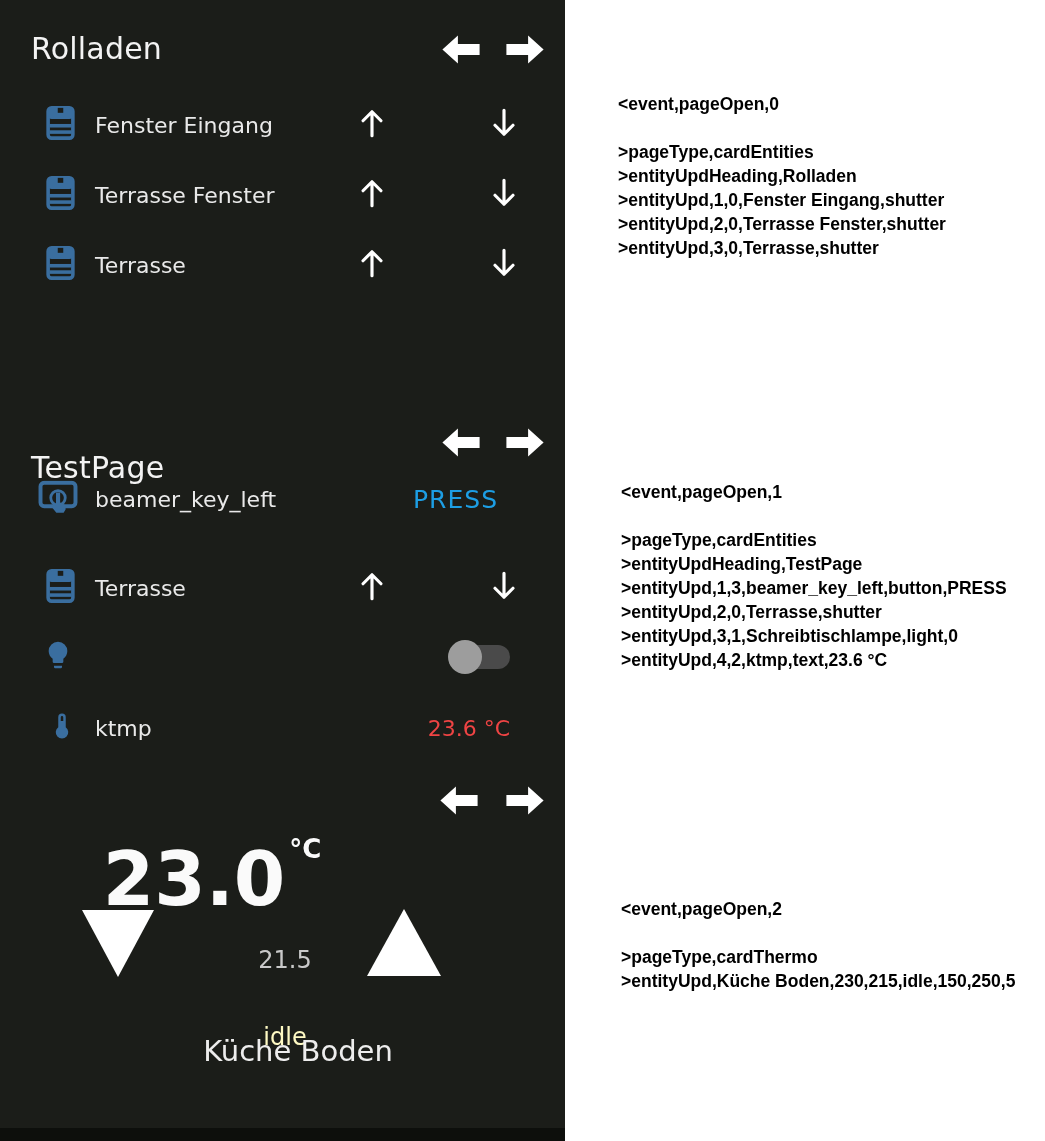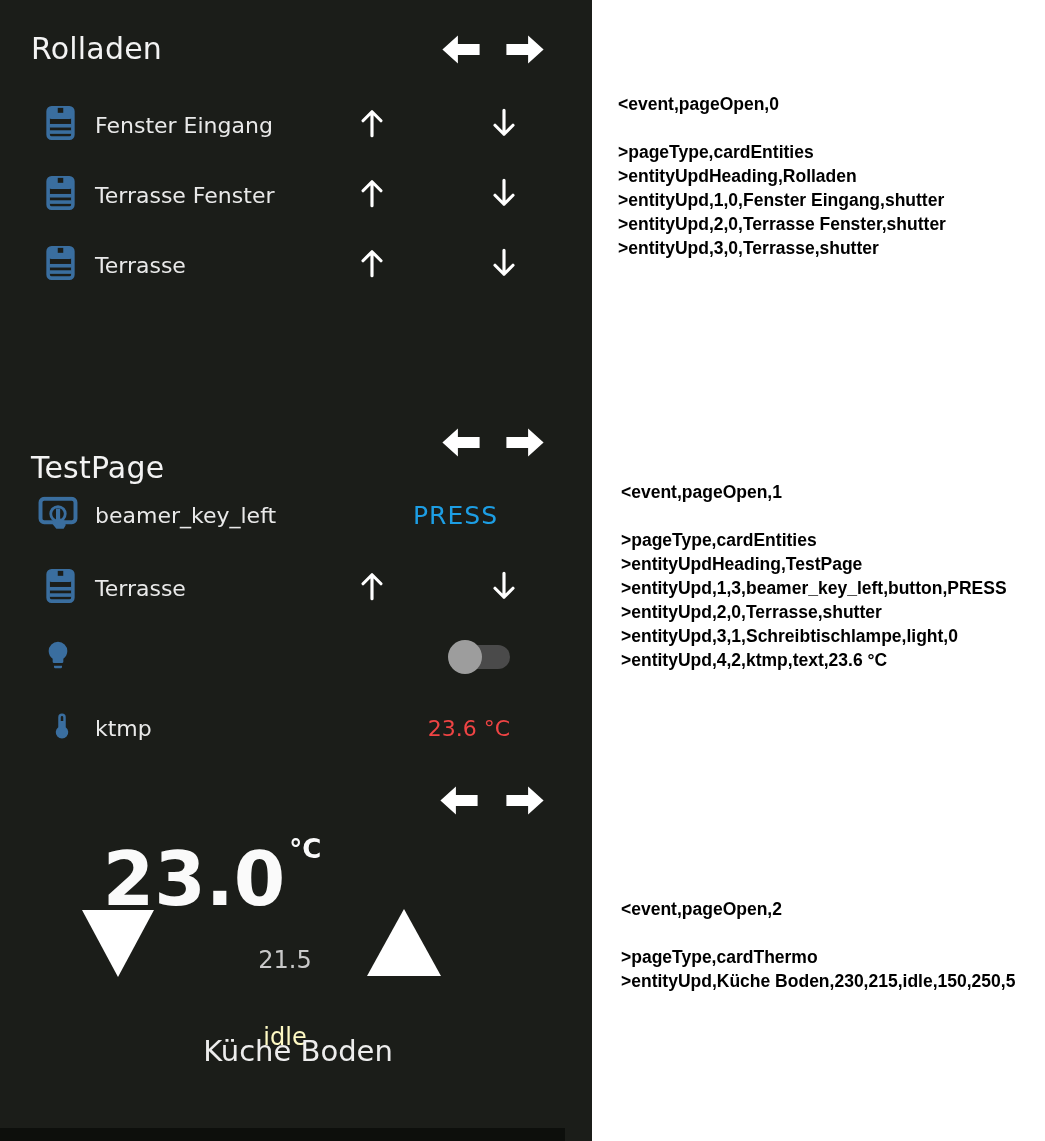--- a/index.html
+++ b/index.html
@@ -3,21 +3,21 @@
 <meta charset="utf-8">
 <style>
   html,body { margin:0; padding:0; }
   body {
     width:1045px; height:1141px; position:relative; background:#ffffff;
     font-family:"DejaVu Sans","Liberation Sans",sans-serif; overflow:hidden;
   }
   
   .panel {
     position:absolute; left:0; top:0; width:565px; height:1141px;
-    background:#1b1d19; color:#efefef;padding-left:27px;
+    background:#1b1d19; color:#efefef;
   }
   .panel-bottom-strip {
     position:absolute; left:0; top:1128px; width:565px; height:13px; background:#0d0f0c;
   }
   .card-heading {
     position:absolute; left:31px; font-size:30px; color:#f3f3f3; letter-spacing:.2px;
   }
   .nav-arrow { position:absolute; width:38px; height:31px; cursor:pointer; }
   .entity-row { position:absolute; left:0; width:535px; height:70px; }
   .entity-icon { position:absolute; left:44px; top:50%; transform:translateY(-50%); }
@@ -175,21 +175,21 @@
     <svg viewBox="0 0 24 20" width="38" height="31">
       <polygon points="0,10 10,1 10,6.4 24,6.4 24,13.6 10,13.6 10,19" fill="#ffffff"></polygon>
     </svg>
   </span>
   <span class="nav-arrow" style="left:506px; top:427px;">
     <svg viewBox="0 0 24 20" width="38" height="31">
       <polygon points="24,10 14,1 14,6.4 0,6.4 0,13.6 14,13.6 14,19" fill="#ffffff"></polygon>
     </svg>
   </span>
 
-  <div class="entity-row" style="top:480px;text-decoration:underline;">
+  <div class="entity-row" style="top:464px;text-decoration:underline;">
     <span class="entity-icon" style="left:38px;">
       <svg viewBox="0 0 24 20" width="40" height="33">
         <rect x="1.4" y="1.4" width="21.2" height="14.2" rx="2.2" fill="none" stroke="#3a6e9f" stroke-width="2.4"></rect>
         <circle cx="12" cy="10.5" r="4.4" fill="none" stroke="#3a6e9f" stroke-width="1.7"></circle>
         <path d="M10.8 7.2 h2.5 v6.2 l3.3 1.6 v2.6 l-1.2 2 h-4.4 l-2.7 -3.4 l1.5 -1.4 l1 0.7 z" fill="#3a6e9f"></path>
       </svg>
     </span>
     <span class="entity-label">beamer_key_left</span>
     <span class="press-label">PRESS</span>
   </div>

